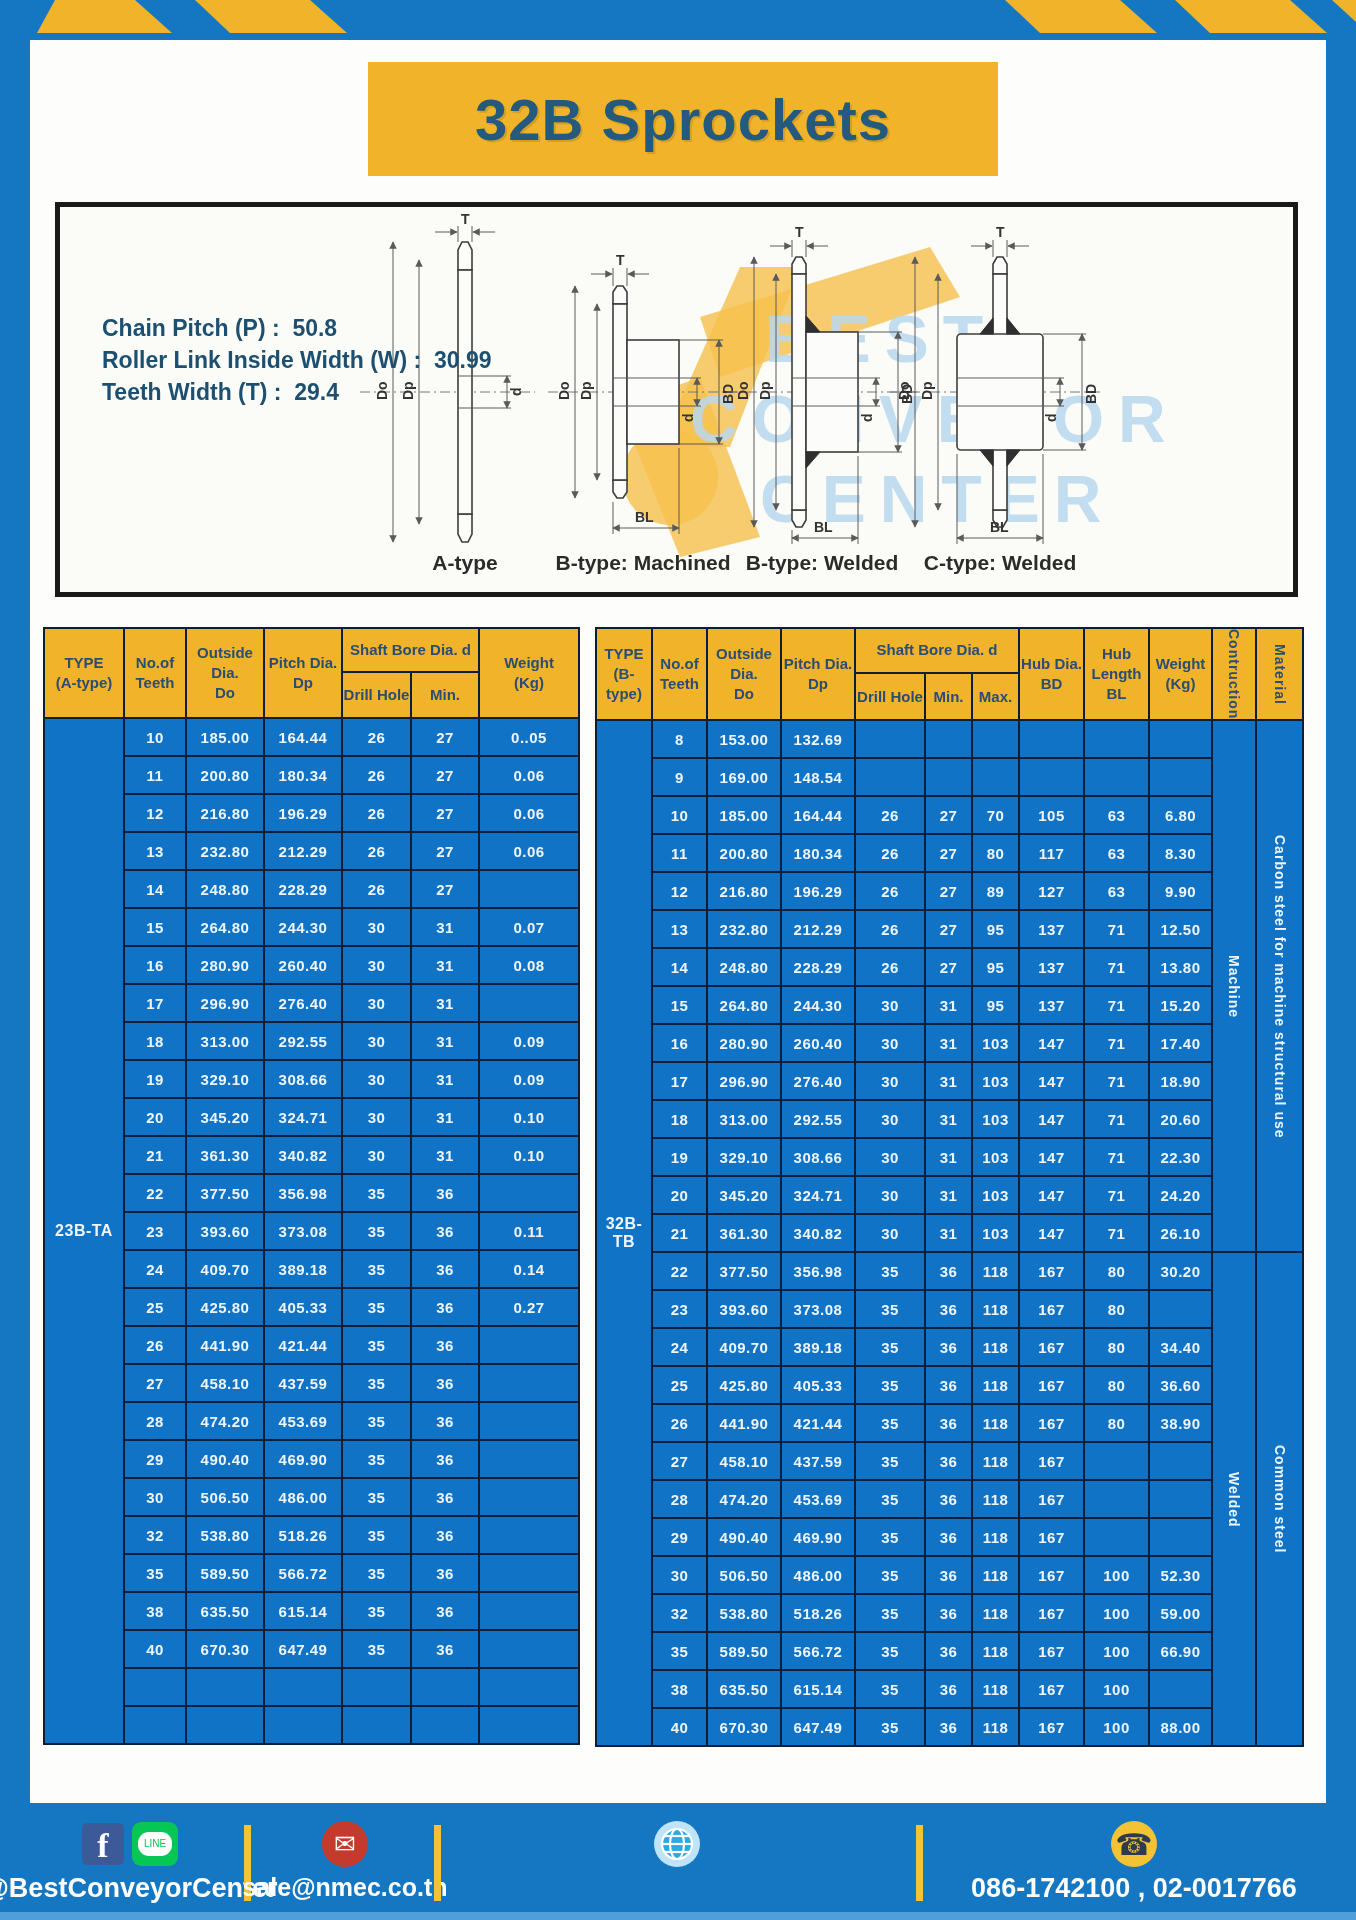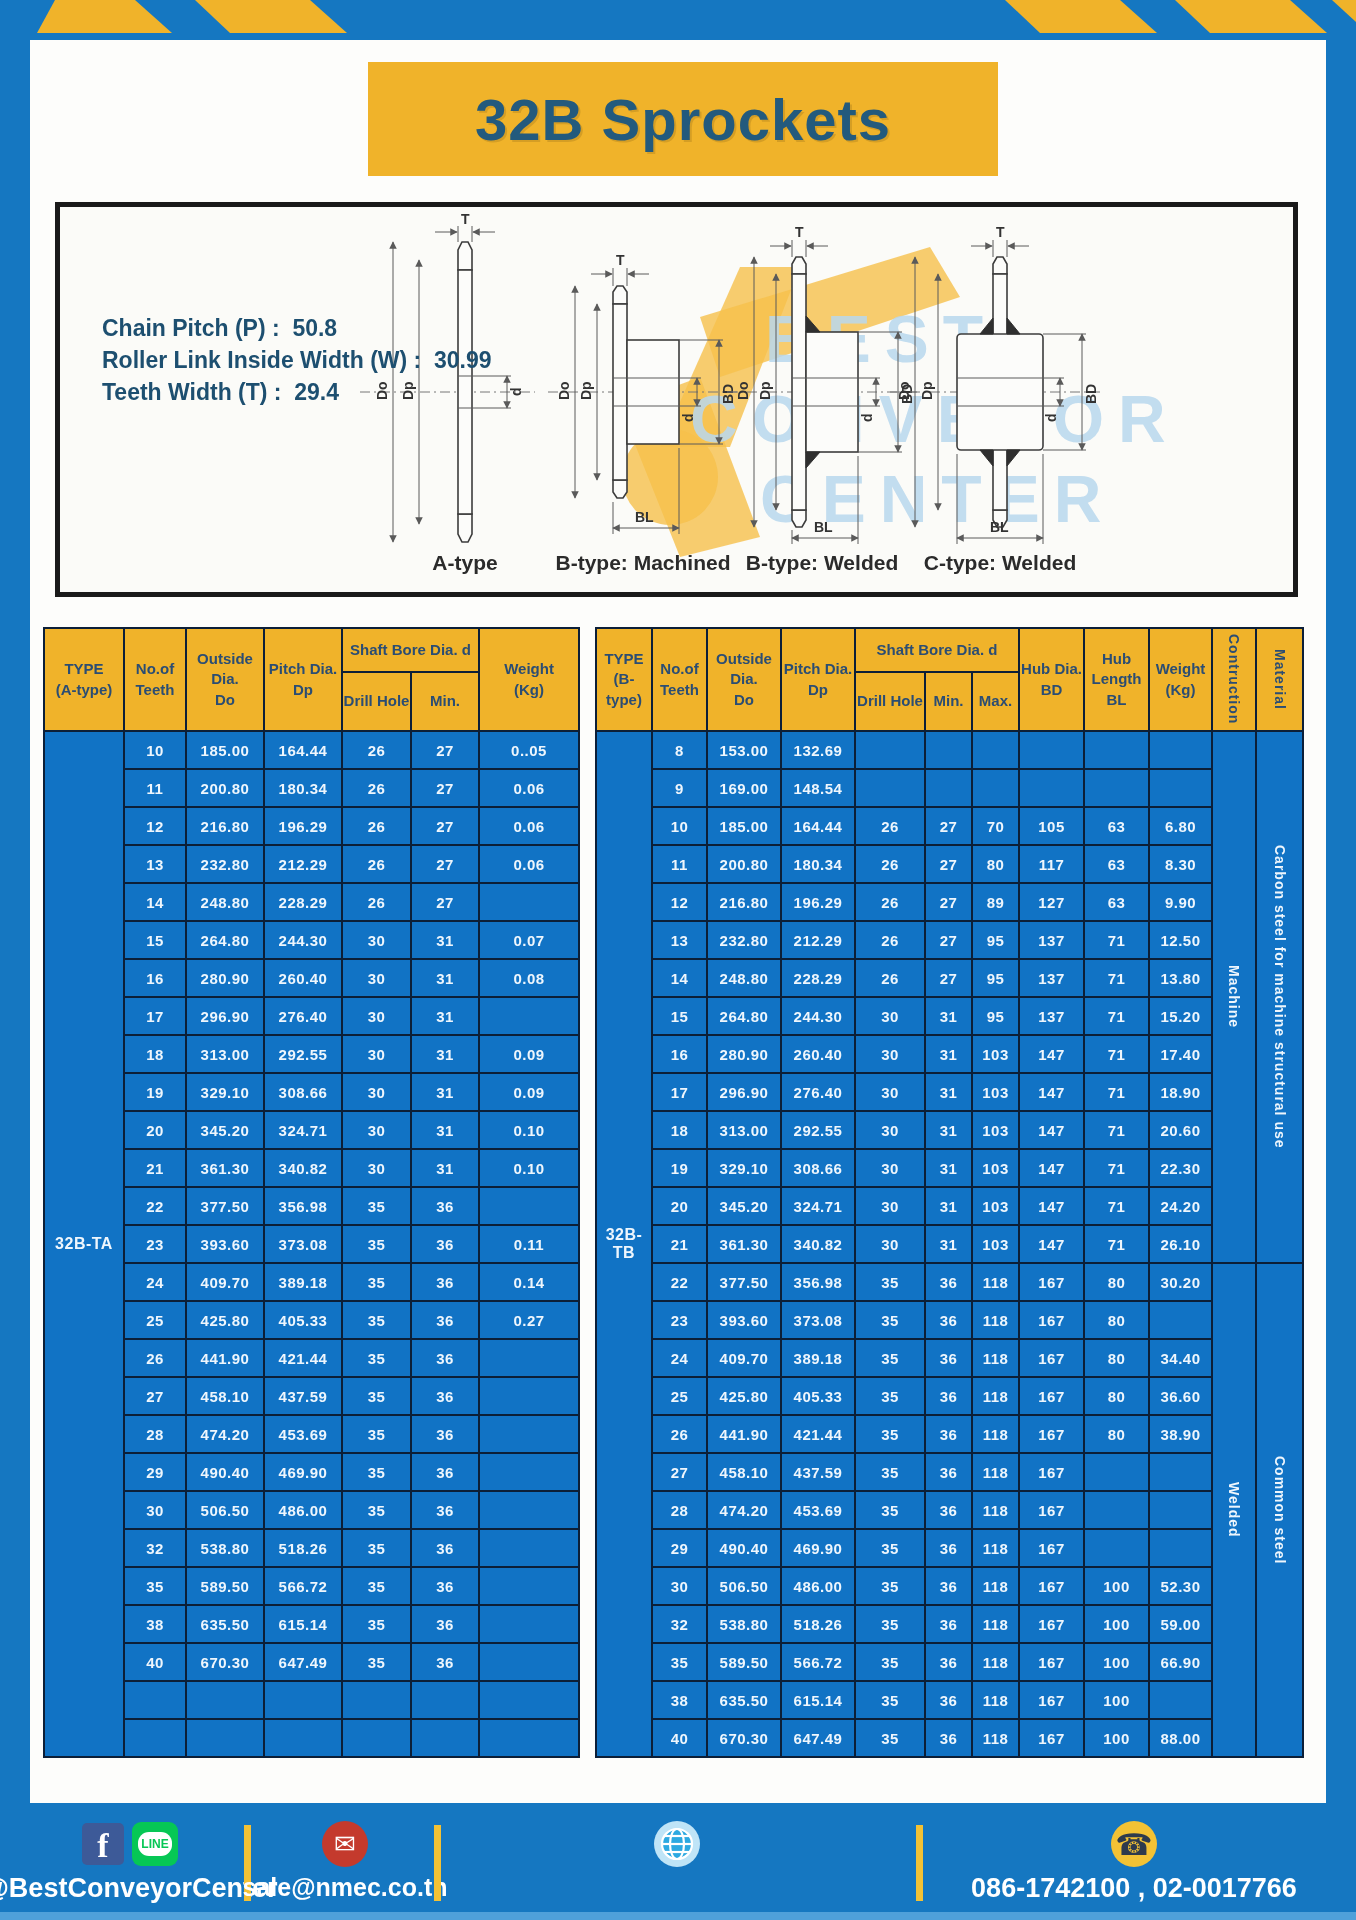--- a/index.html
+++ b/index.html
@@ -70,21 +70,21 @@
   .vwrap { display:flex; align-items:center; justify-content:center; height:100%; }
   .vtext {
     writing-mode:vertical-rl; font-weight:bold; font-size:14px;
     letter-spacing:1px; white-space:nowrap;
   }
   th .vtext { color:#2b4d73; }
   td .vtext { color:#eef6fd; }
   #tableA { left:43px;  top:627px; width:535px; }
   #tableB { left:595px; top:627px; width:707px; }
   tr.h1 th { height:44px; }
-  tr.h2 th { height:59px;margin-top:42px; }
+  tr.h2 th { height:46px;margin-top:42px; }
   
   .footer {
     position:absolute; left:0; top:1803px; width:1356px; height:109px;
     background:#1577c1; display:flex; align-items:flex-end;
   }
   .fsec {
     position:absolute; top:18px; display:flex; flex-direction:column;
     align-items:center; gap:6px;
   }
   .fsec .txt { color:#fff; font-size:27px; font-weight:bold; white-space:nowrap; }
@@ -96,21 +96,21 @@
     width:42px; height:42px; background:#3d5a98; border-radius:5px;
     color:#fff; font-size:34px; font-weight:bold; text-align:center; line-height:46px;
     font-family:"Liberation Serif", serif;
   }
   .ic-line {
     width:46px; height:44px; background:#06c755; border-radius:9px;
     display:flex; align-items:center; justify-content:center;
   }
   .ic-line .bub {
     width:34px; height:24px; background:#fff; border-radius:11px;
-    color:#06c755; font-size:12px; font-weight:bold; text-align:center; line-height:24px;
+    color:#06c755; font-size:10px; font-weight:normal; text-align:center; line-height:24px;
   }
   .ic-round {
     width:46px; height:46px; border-radius:50%;
     display:flex; align-items:center; justify-content:center;
   }
   .ic-mail  { background:#c43a2d; color:#fff; font-size:26px; }
   .ic-globe { background:#bfe4f7; }
   .ic-phone { background:#f3c235; color:#2e3a4d; font-size:30px; }
 </style>
 </head>
@@ -326,21 +326,21 @@
       <th rowspan="2">Weight
 (Kg)</th>
     </tr>
     <tr class="h2">
       <th>Drill Hole</th>
       <th>Min.</th>
     </tr>
   </thead>
   <tbody>
       <tr>
-        <td rowspan="27" class="typecell">32B-TA</td>
+        <td rowspan="27" class="typecell">23B-TA</td>
         <td>10</td>
         <td>185.00</td>
         <td>164.44</td>
         <td>26</td>
         <td>27</td>
         <td>0..05</td>
       </tr>
       <tr>
         <td>11</td>
         <td>200.80</td>

